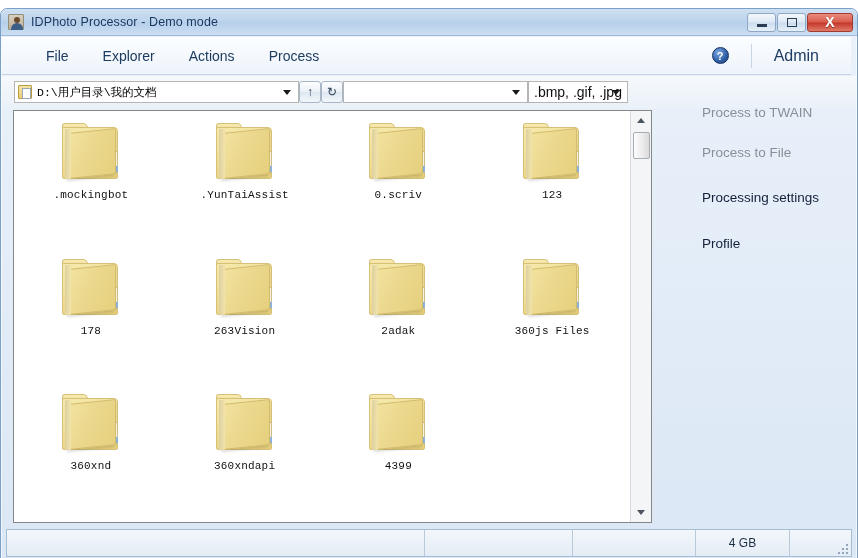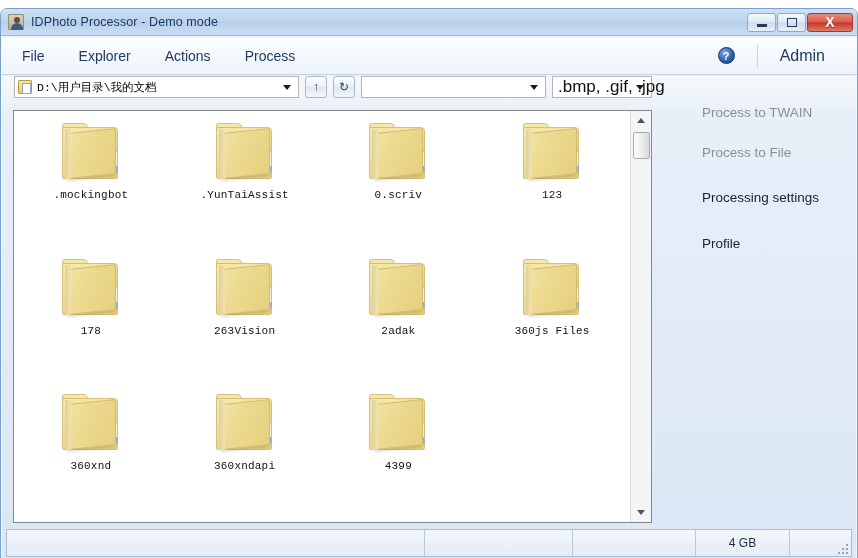--- a/index.html
+++ b/index.html
@@ -60,24 +60,24 @@
     width: 46px;
     border-color: #a23a32;
     background: linear-gradient(180deg,#e98b7e 0%,#d95b4a 48%,#c4362a 52%,#e07b68 100%);
   }
   .glyph-min { width: 10px; height: 3px; background: #2a3b52; margin-top: 7px; }
   .glyph-max { width: 10px; height: 9px; border: 1.6px solid #2a3b52; }
   .glyph-close { color: #fff; font-size: 14px; font-weight: bold; line-height: 1; text-shadow: 0 1px 0 rgba(0,0,0,.35); }
 
   
   #menubar {
-    position: absolute; top: 28px; left: 1px; right: 0; height: 38px;
+    position: absolute; top: 28px; left: 1px; right: 6px; height: 38px;
     background: linear-gradient(180deg,#fbfdff 0%,#eef4fb 100%);
     border-bottom: 1px solid #c3d3e5;
-    display: flex; align-items: center;
+    display: flex; align-items: center; padding-left: 24px;
   }
   .menu-item {
     font-size: 14px; color: #1d3c60; padding: 4px 14px; margin-left: 6px;
     cursor: default; white-space: nowrap;
   }
   #menu-right { margin-left: auto; display: flex; align-items: center; height: 100%; }
   #help-icon {
     width: 17px; height: 17px; border-radius: 50%;
     background: radial-gradient(circle at 35% 30%, #7ba6e0 0%, #2f5fa8 60%, #1d3f7a 100%);
     border: 1px solid #16315e;
@@ -85,21 +85,21 @@
     display: flex; align-items: center; justify-content: center;
     margin-right: 22px;
   }
   #menu-sep { width: 1px; height: 24px; background: #c7d5e6; margin-right: 22px; }
   #admin-label { font-size: 16px; color: #1d3c60; margin-right: 32px; white-space: nowrap; }
 
   
   #toolbar {
     position: absolute; top: 67px; left: 1px; right: 1px; height: 32px;
     background: linear-gradient(180deg,#f6f9fc 0%,#eaf1f8 100%);
-    display: flex; align-items: flex-start; padding-left: 12px; gap: 6px;
+    display: flex; align-items: center; padding-left: 12px; 
   }
   .combo {
     height: 22px; background: #fff; border: 1px solid #b5b5b5;
     display: flex; align-items: center; position: relative;
     font-size: 12px; color: #111;
   }
   #path-combo { width: 285px; padding-left: 3px; }
   #path-icon {
     width: 14px; height: 14px; flex: none; margin-right: 5px;
     background: linear-gradient(180deg,#f4e6a8 0%, #e8cf77 100%);
@@ -119,21 +119,21 @@
     border-right: 4px solid transparent; border-top: 5px solid #1a1a1a;
   }
   .tool-btn {
     width: 22px; height: 22px; border: 1px solid #a9b6c6; border-radius: 3px;
     background: linear-gradient(180deg,#fdfefe 0%,#eaf0f7 50%,#dde7f1 51%,#f2f7fb 100%);
     display: flex; align-items: center; justify-content: center;
     font-size: 12px; color: #2b3c52; cursor: default;
   }
   #blank-combo { width: 185px; }
   #filter-combo { width: 100px; padding-left: 5px; font-size: 11.5px; }
-  #filter-text { white-space: nowrap; color: #111; font-size: 17px; }
+  #filter-text { white-space: nowrap; color: #111; font-size: 14px; }
 
   
   #filepanel {
     position: absolute; left: 12px; top: 101px; width: 639px; height: 413px;
     background: #fff; border: 1px solid #868686;
     overflow: hidden;
   }
   #filegrid {
     position: absolute; left: 0; top: 0; right: 22px; bottom: 0;
     display: grid;

